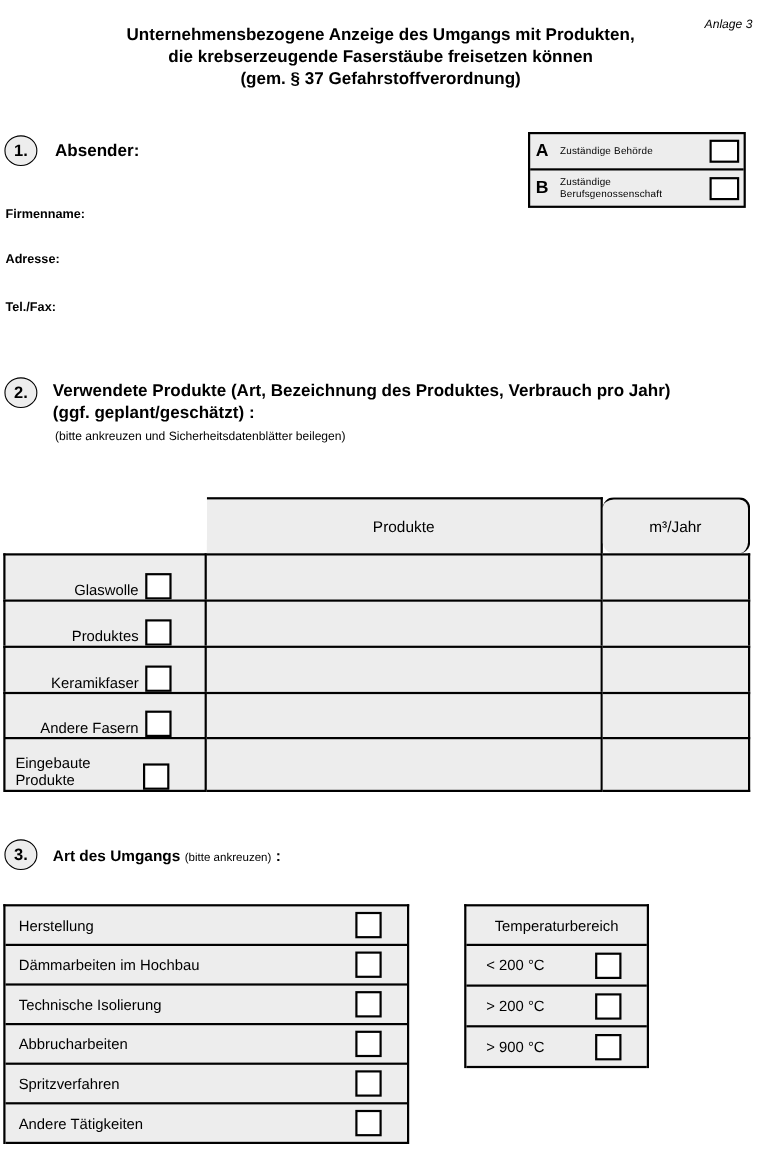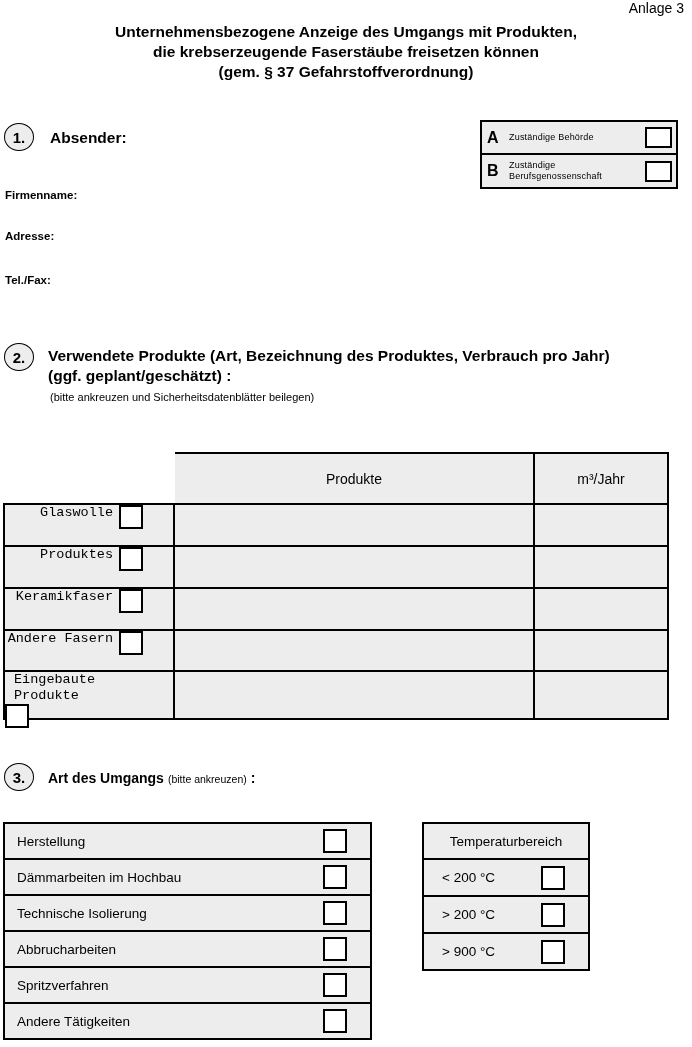--- a/index.html
+++ b/index.html
@@ -15,24 +15,25 @@
     color: #000000;
     overflow: hidden;
   }
 
   
   .abs { position: absolute; }
 
   
   #anlage-label {
     right: 8px;
-    top: 0;
-    font-size: 14px;
+    top: 16px;
+    font-size: 11px;
     font-weight: normal;
     letter-spacing: 0px;
+    font-style: italic;
   }
   #doc-title {
     left: 0;
     top: 22px;
     width: 692px;
     text-align: center;
     font-size: 15.5px;
     font-weight: bold;
     line-height: 20px;
   }
@@ -116,30 +117,29 @@
   }
 
   
   #products-table {
     left: 3px;
     top: 440px;
     width: 679px;
   }
   .pt-row { display: flex; }
   .pt-labelcell {
-    width: 172px;
-    box-sizing: border-box;
-    flex: none;
-    display: flex;
-    align-items: flex-start;
+    width: 185px;
+    box-sizing: border-box;
+    flex: none;
+    display: flex;
+    align-items: flex-end;
     background: #ededed;
     border: 2px solid #000;
     border-bottom: none;
     position: relative;
-    font-family: Liberation Mono, monospace;
   }
   .pt-labelcell.blank {
     background: #ffffff;
     border: none;
   }
   .pt-labelcell.last { border-bottom: 2px solid #000; }
   .pt-labeltext {
     flex: 1 1 auto;
     text-align: right;
     font-size: 13.5px;
@@ -295,21 +295,21 @@
 <div class="abs sec-circle" style="left:4px; top:343px;">2.</div>
 <div class="abs sec-heading" style="left:48px; top:347px;">Verwendete Produkte (Art, Bezeichnung des Produktes, Verbrauch pro Jahr)</div>
 <div class="abs sec-heading" style="left:48px; top:367px;">(ggf. geplant/geschätzt) :</div>
 <div class="abs sec-note" style="left:50px; top:391px;">(bitte ankreuzen und Sicherheitsdatenblätter beilegen)</div>
 
 <div class="abs" id="products-table">
 
   <div class="pt-row">
     <div class="pt-labelcell blank" style="height:51px;"></div>
     <div class="pt-prodcell pt-head-text" style="height:51px;">Produkte</div>
-    <div class="pt-yearcell pt-head-text" style="height:51px;">m³/Jahr</div>
+    <div class="pt-yearcell pt-head-text" style="height:51px;border-radius:10px;">m³/Jahr</div>
   </div>
 
   <div class="pt-row">
     <div class="pt-labelcell" style="height:42px;">
       <span class="pt-labeltext">Glaswolle</span>
       <span class="pt-check"></span>
     </div>
     <div class="pt-prodcell" style="height:42px;"></div>
     <div class="pt-yearcell" style="height:42px;"></div>
   </div>
@@ -335,21 +335,21 @@
   <div class="pt-row">
     <div class="pt-labelcell" style="height:41px;">
       <span class="pt-labeltext">Andere Fasern</span>
       <span class="pt-check"></span>
     </div>
     <div class="pt-prodcell" style="height:41px;"></div>
     <div class="pt-yearcell" style="height:41px;"></div>
   </div>
 
   <div class="pt-row">
-    <div class="pt-labelcell last" style="height:50px;flex-direction:column;">
+    <div class="pt-labelcell last" style="height:50px;">
       <span class="pt-labeltext leftal" style="max-width:110px;">Eingebaute Produkte</span>
       <span class="pt-check"></span>
     </div>
     <div class="pt-prodcell last" style="height:50px;"></div>
     <div class="pt-yearcell last" style="height:50px;"></div>
   </div>
 </div>
 
 <div class="abs sec-circle" style="left:4px; top:763px;">3.</div>
 <div class="abs" style="left:48px; top:770px; display:flex; align-items:baseline; gap:4px;">

